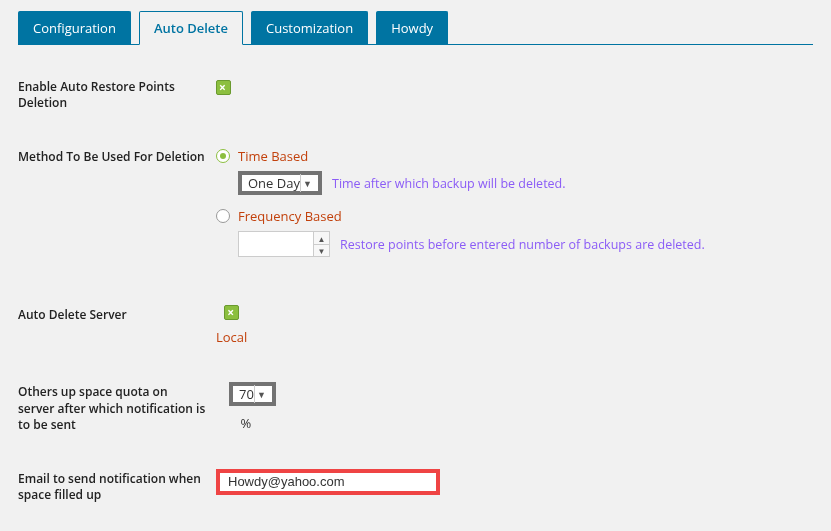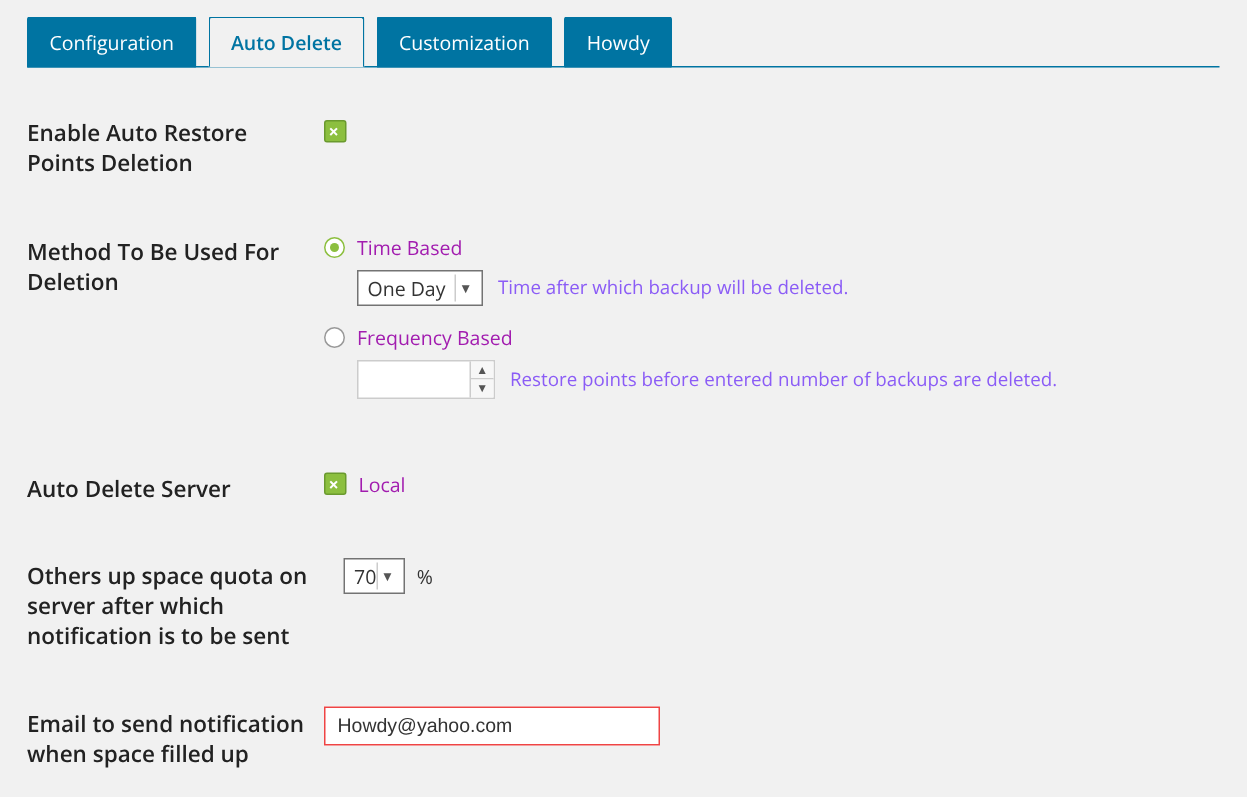--- a/index.html
+++ b/index.html
@@ -44,21 +44,21 @@
   }
   .row {
     display: flex;
     align-items: flex-start;
     padding: 18px 0 18px 0;
   }
   .label-col {
     width: 198px;
     font-weight: 600;
     color: #222;
-    font-size: 15px;
+    font-size: 12px;
     line-height: 1.35;
     padding-top: 2px;
     padding-right: 10px;
   }
   .input-col {
     flex: 1;
   }
   .chk {
     display:inline-block;
     width:15px;height:15px;
@@ -81,46 +81,46 @@
   .radio-outer {
     width:14px;height:14px;border-radius:50%;
     border:1px solid #8cbf3f;
     display:inline-flex;align-items:center;justify-content:center;
     background:#fff;
   }
   .radio-outer.empty { border:1px solid #999;}
   .radio-inner {
     width:6px;height:6px;border-radius:50%;background:#8cbf3f;
   }
-  .option-text { color:#a21caf;text-align:center; }
+  .option-text { color:#c2410c;text-align:center; }
   .subrow { display:flex; align-items:center; gap:10px; margin:4px 0 12px 22px;}
   .select {
-    background:#fff; border:1px solid #737373; height:24px;
+    background:#fff; border:4px solid #737373; height:24px;
     display:inline-flex; align-items:center; padding:0 4px 0 6px;
     font-size:13px; min-width:84px; position:relative;
   }
   .select .caret {
     margin-left:auto;
     width:14px;height:18px;
     border-left:1px solid #ccc;
     display:flex;align-items:center;justify-content:center;
     font-size:9px;color:#555;
   }
   .hint { color:#8b5cf6; font-size:12.5px;}
   .num-input {
     display:inline-flex; align-items:stretch; border:1px solid #ccc; background:#fff; height:26px; width:92px;
   }
   .num-input .val { flex:1; padding:3px 6px;}
   .spin { width:16px; display:flex; flex-direction:column; border-left:1px solid #ccc;}
   .spin div{flex:1;display:flex;align-items:center;justify-content:center;font-size:8px;color:#555;background:#f7f7f7;}
   .spin div:first-child{border-bottom:1px solid #ccc;}
   .text-input {
-    background:#fff;border:1px solid #ef4444;height:26px;width:224px;padding:3px 8px;font-size:13px;color:#333;
-  }
-  .inline { display:inline-flex; align-items:center; gap:8px;}
+    background:#fff;border:4px solid #ef4444;height:26px;width:224px;padding:3px 8px;font-size:13px;color:#333;
+  }
+  .inline { display:inline-flex; align-items:center; gap:8px;flex-direction:column;}
 </style>
 </head>
 <body>
 
 <div class="tabs">
   <div class="tab">Configuration</div>
   <div class="tab active">Auto Delete</div>
   <div class="tab">Customization</div>
   <div class="tab">Howdy</div>
 </div>

